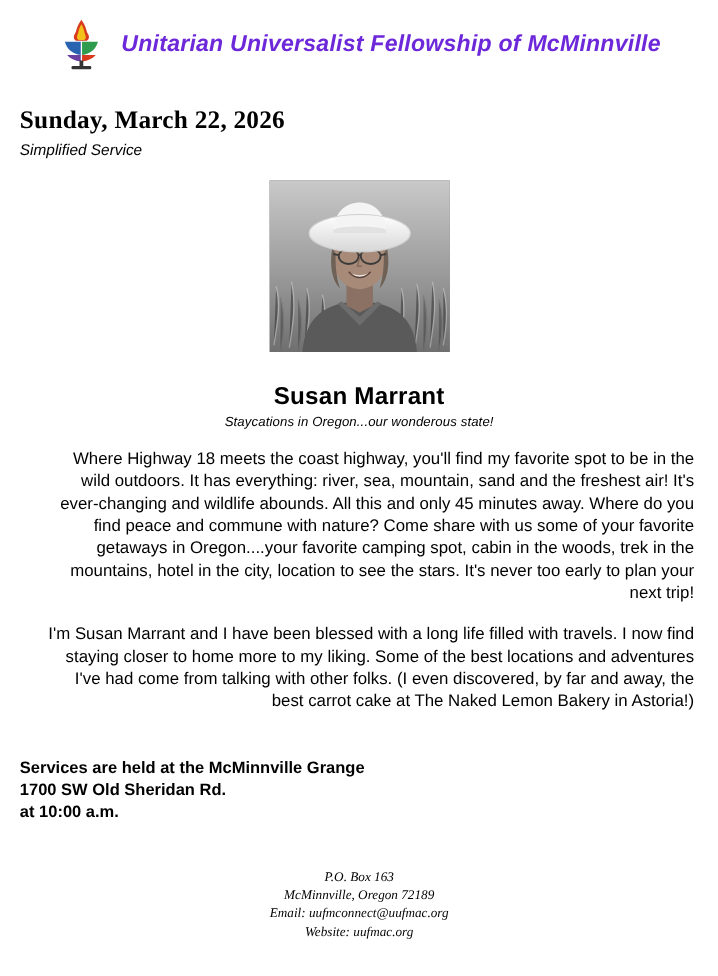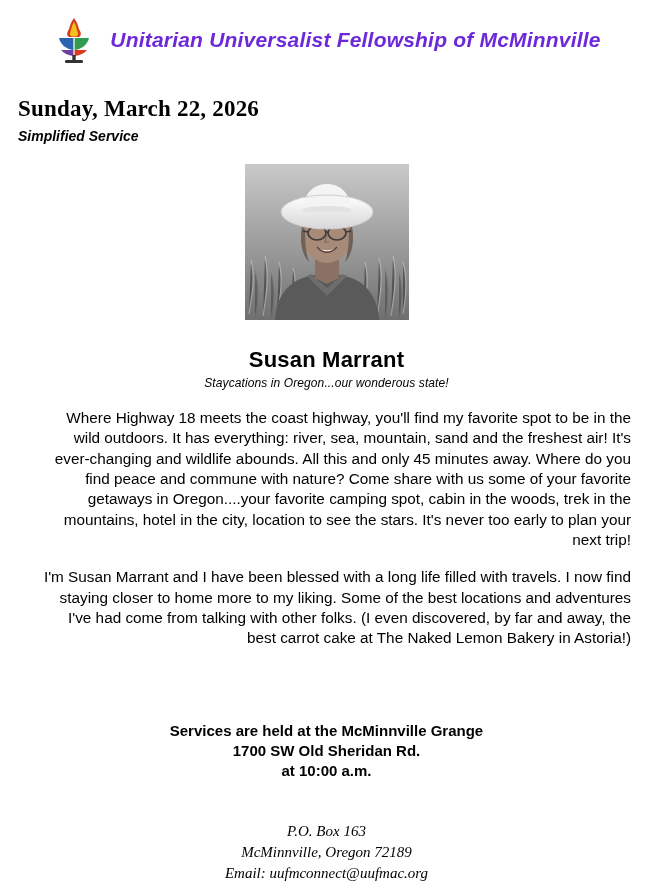--- a/index.html
+++ b/index.html
@@ -54,21 +54,21 @@
   }
   .service-date {
     font-family: "Liberation Serif", serif;
     font-size: 23px;
     font-weight: bold;
     letter-spacing: 0.2px;
   }
   .service-type {
     font-family: "Liberation Sans", sans-serif;
     font-size: 14px;
-    font-weight: bold;
+    font-weight: normal;
     font-style: italic;
     margin-top: 6px;
   }
 
   
   .portrait-wrap {
     display: flex;
     justify-content: center;
     margin-top: 20px;
   }
@@ -111,38 +111,37 @@
   .body-copy p {
     font-family: "Liberation Sans", sans-serif;
     font-size: 15.3px;
     line-height: 1.33;
     margin: 0 0 17px 18px;
     text-align: right;
   }
 
   
   .location-block {
-    text-align: center;
-    margin-top: 72px;
+    margin-top: 40px;
   }
   .location-block div {
     font-family: "Liberation Sans", sans-serif;
     font-size: 15px;
     font-weight: bold;
     line-height: 1.33;
   }
 
   
   .footer-block {
     text-align: center;
     margin-top: 40px;
   }
   .footer-block div {
     font-family: "Liberation Serif", serif;
-    font-size: 15px;
+    font-size: 12px;
     font-style: italic;
     line-height: 1.4;
   }
 </style>
 </head>
 <body>
 
 <div class="page">
 
   <div class="header">

